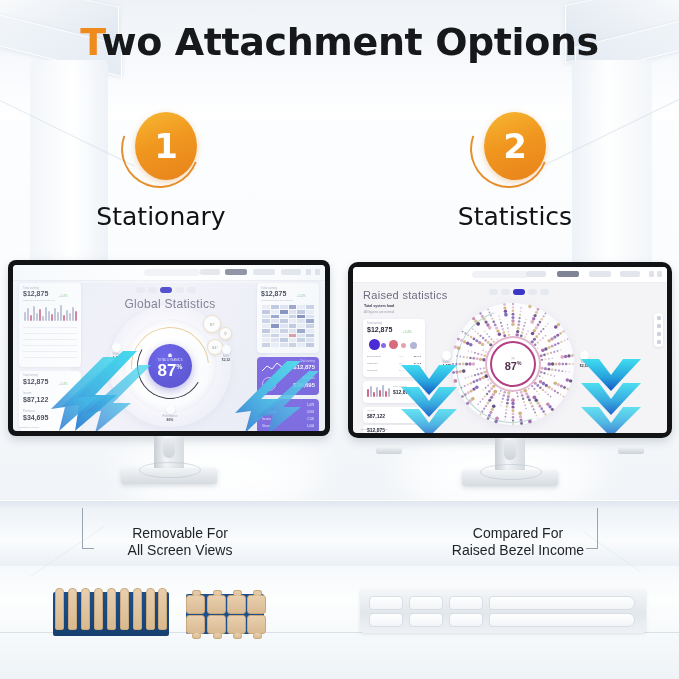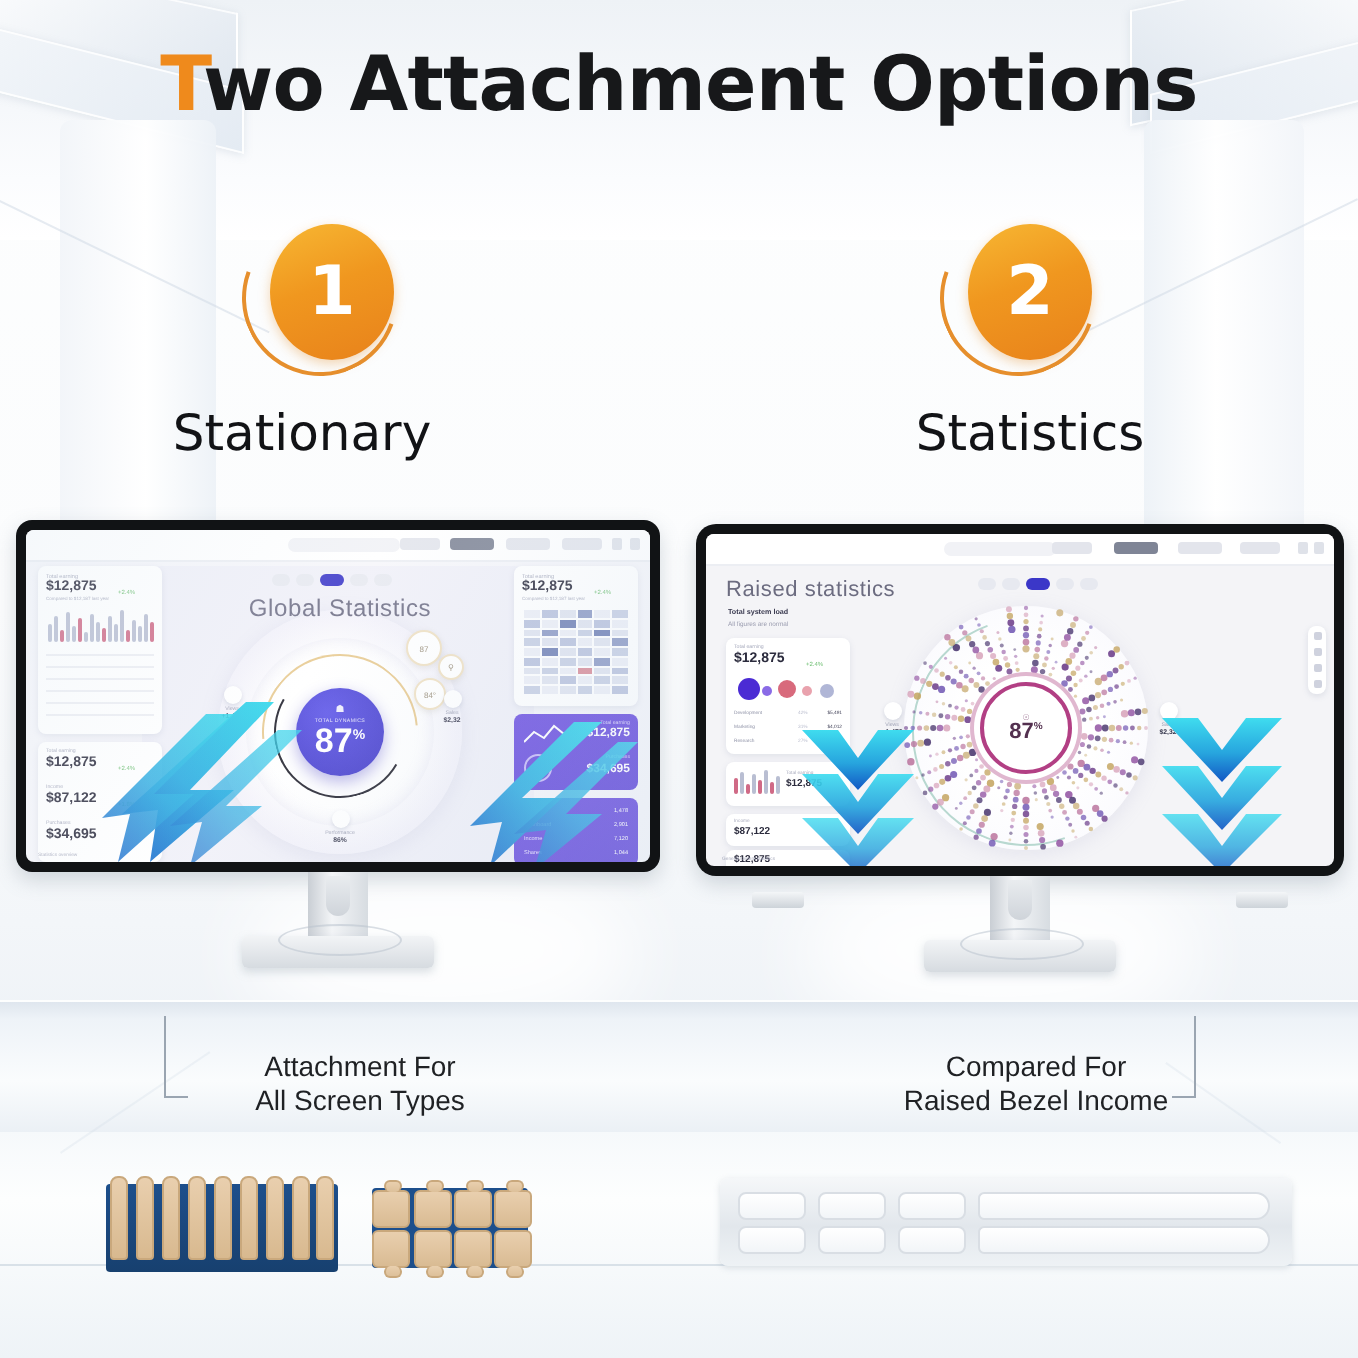--- a/index.html
+++ b/index.html
@@ -63,21 +63,21 @@
   .badge-circle{position:absolute;left:16px;top:4px;width:62px;height:68px;
       border-radius:50%;
       background:linear-gradient(160deg,#f7b733 0%,#f0971f 45%,#e8821b 100%);
       box-shadow:0 2px 6px rgba(225,140,40,.35);
       display:flex;align-items:center;justify-content:center;}
   .badge-num{color:#fff;font-size:34px;font-weight:bold;
       font-family:"DejaVu Sans","Liberation Sans",sans-serif;line-height:1;}
   .opt-label{position:absolute;width:300px;text-align:center;
       font-size:25px;color:#121316;font-weight:normal;
       font-family:"DejaVu Sans","Liberation Sans",sans-serif;}
-  .opt-label.one{left:1px;top:202px;}
+  .opt-label.one{left:11px;top:202px;}
   .opt-label.two{left:365px;top:202px;}
 
   
   .monitor{position:absolute;}
   .mon-left{left:8px;top:260px;width:322px;height:190px;}
   .mon-right{left:348px;top:262px;width:324px;height:188px;}
   .bezel{position:absolute;left:0;top:0;right:0;height:176px;
       background:#111315;border-radius:8px;padding:5px;box-sizing:border-box;
       box-shadow:0 4px 10px rgba(120,136,150,.3);}
   .screen{position:relative;width:100%;height:100%;border-radius:4px;overflow:hidden;
@@ -953,22 +953,22 @@
     </div>
     <div class="bezel-clip" style="left:28px;"></div>
     <div class="bezel-clip" style="right:28px;"></div>
     <div class="stand-neck"></div>
     <div class="stand-base"></div>
   </div>
 
   <div class="bracket" style="left:82px;top:508px;width:1px;height:40px;border-width:0 0 0 1px;"></div>
   <div class="bracket" style="left:82px;top:547px;width:12px;height:1px;border-width:0 0 1px 0;"></div>
   <div class="cap" style="left:55px;top:525px;">
-    <div>Attachment  For</div>
-    <div>All Screen Types</div>
+    <div>Removable  For</div>
+    <div>All Screen Views</div>
   </div>
 
   <div class="bracket" style="left:597px;top:508px;width:1px;height:40px;border-width:0 0 0 1px;"></div>
   <div class="bracket" style="left:586px;top:547px;width:12px;height:1px;border-width:0 0 1px 0;"></div>
   <div class="cap" style="left:393px;top:525px;">
     <div>Compared For</div>
     <div>Raised Bezel Income</div>
   </div>
 
   <div class="acc" style="left:53px;top:592px;">

